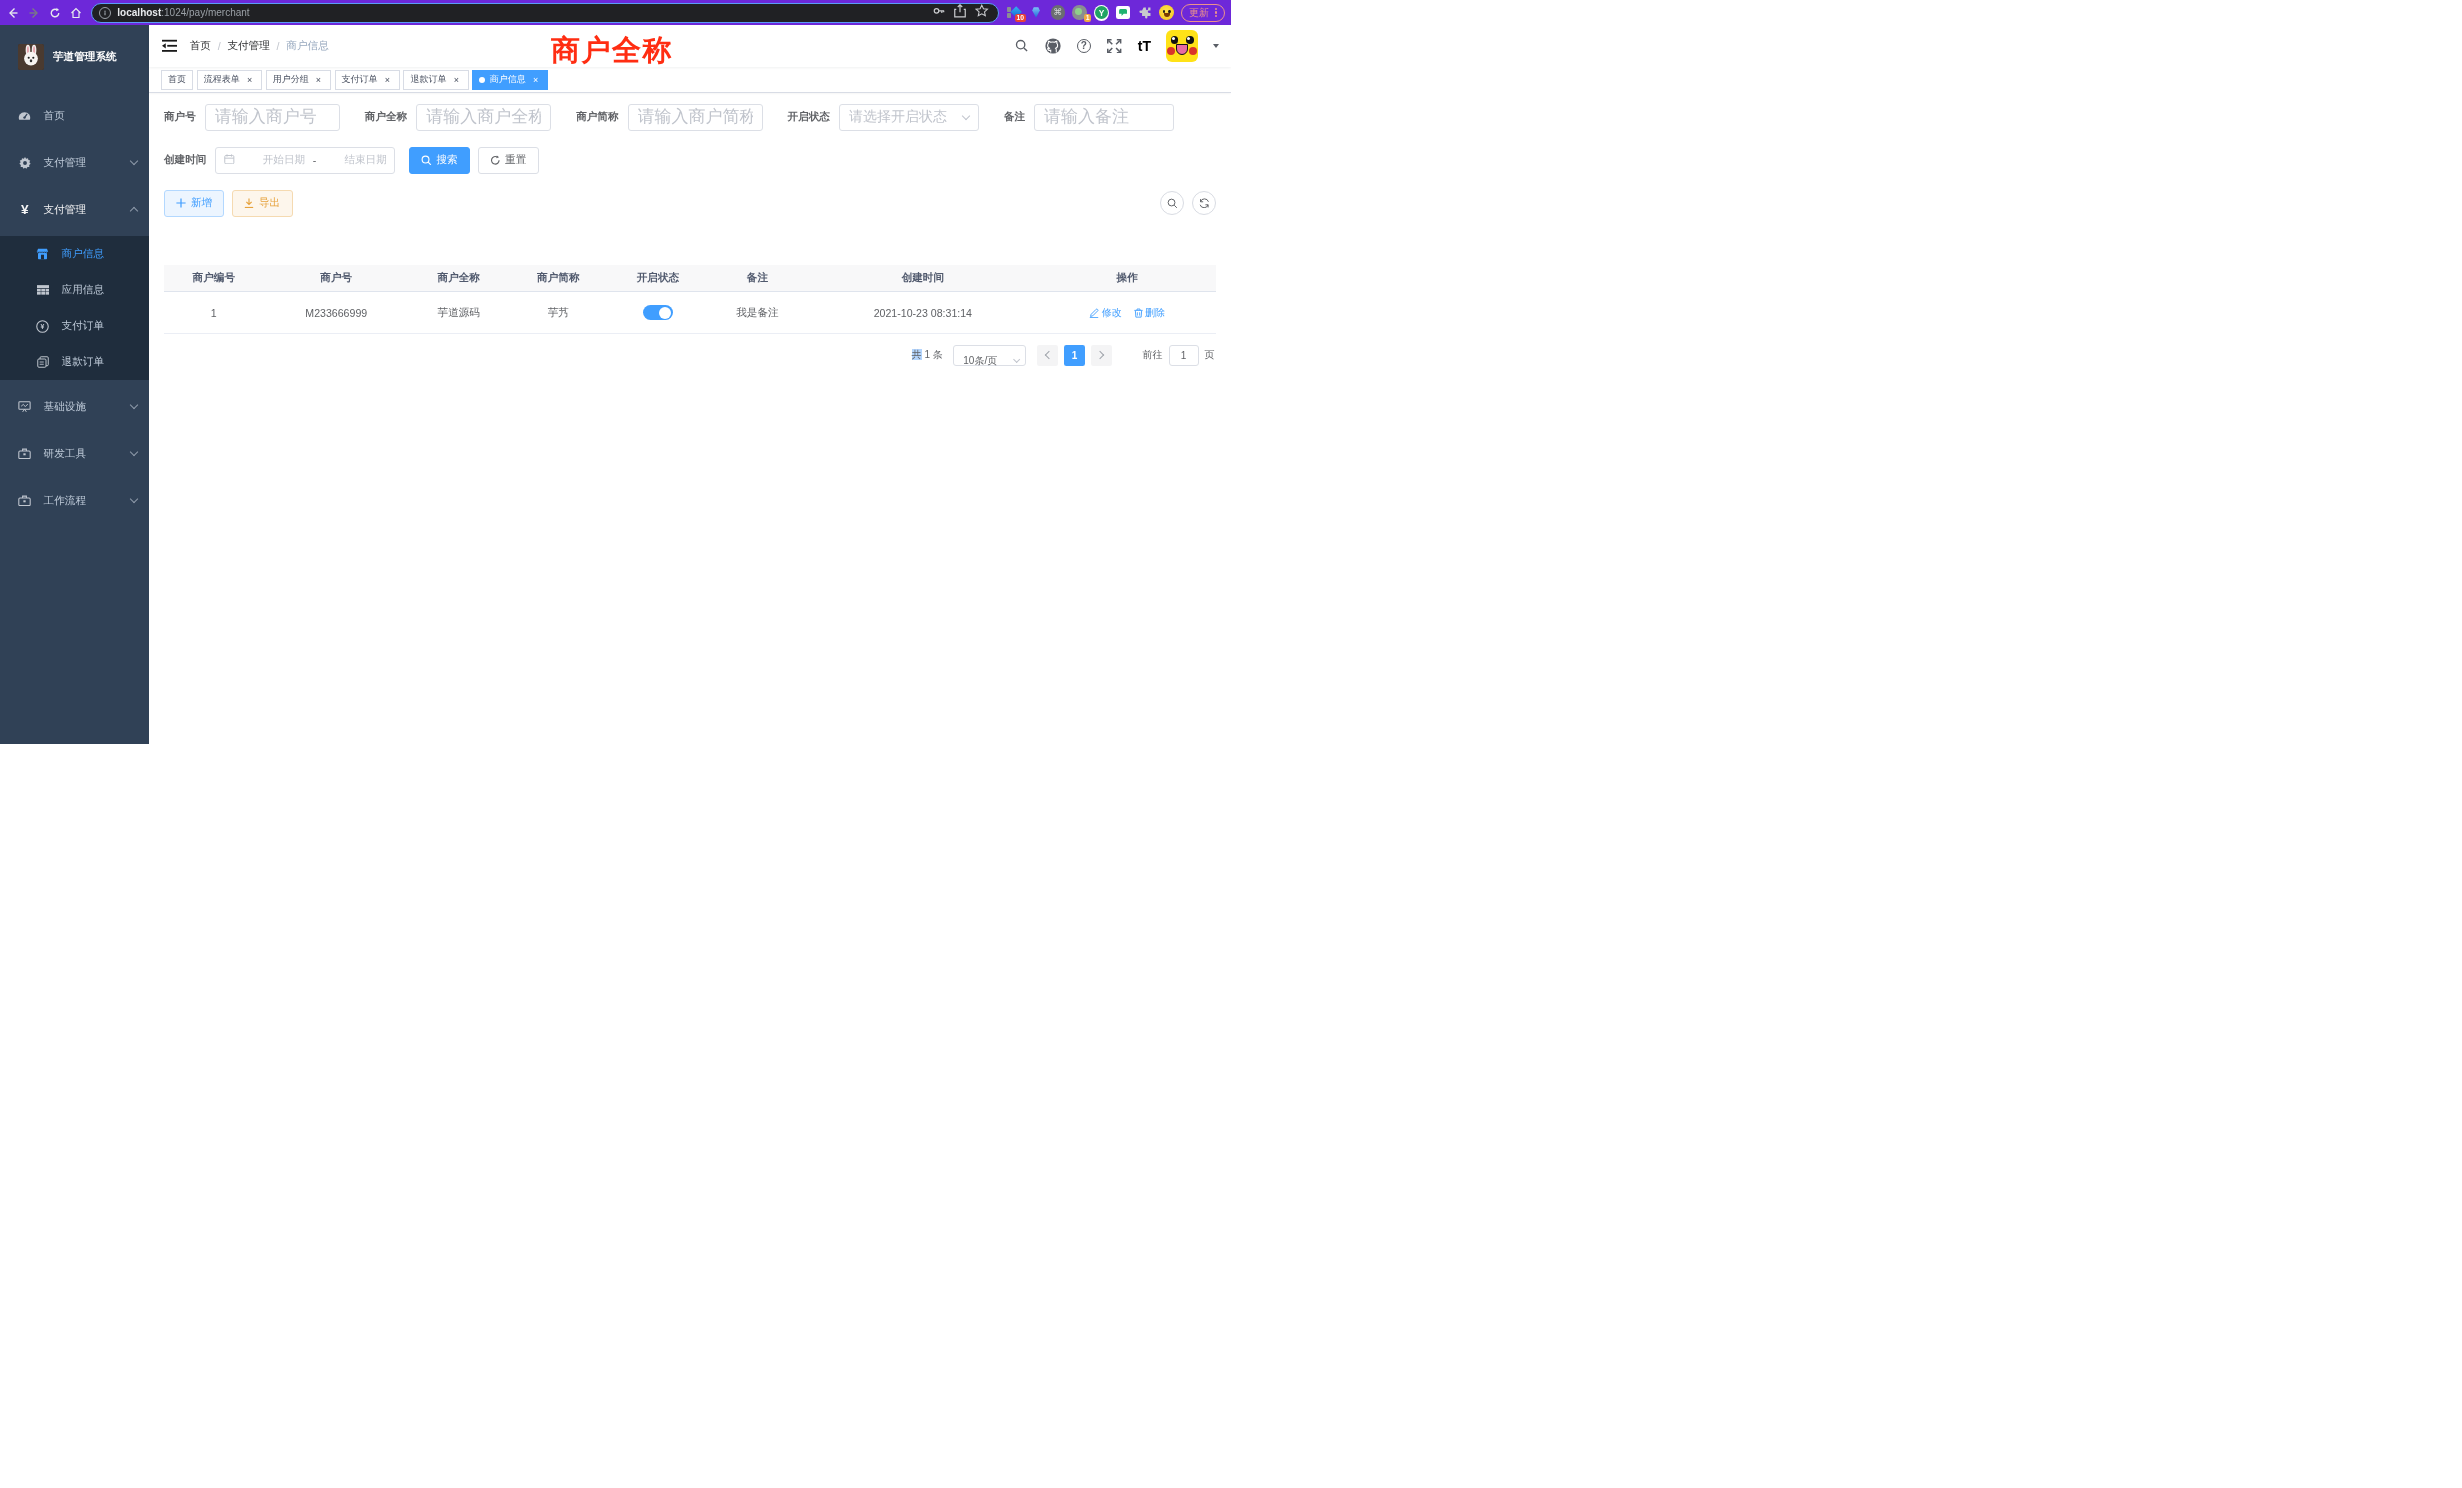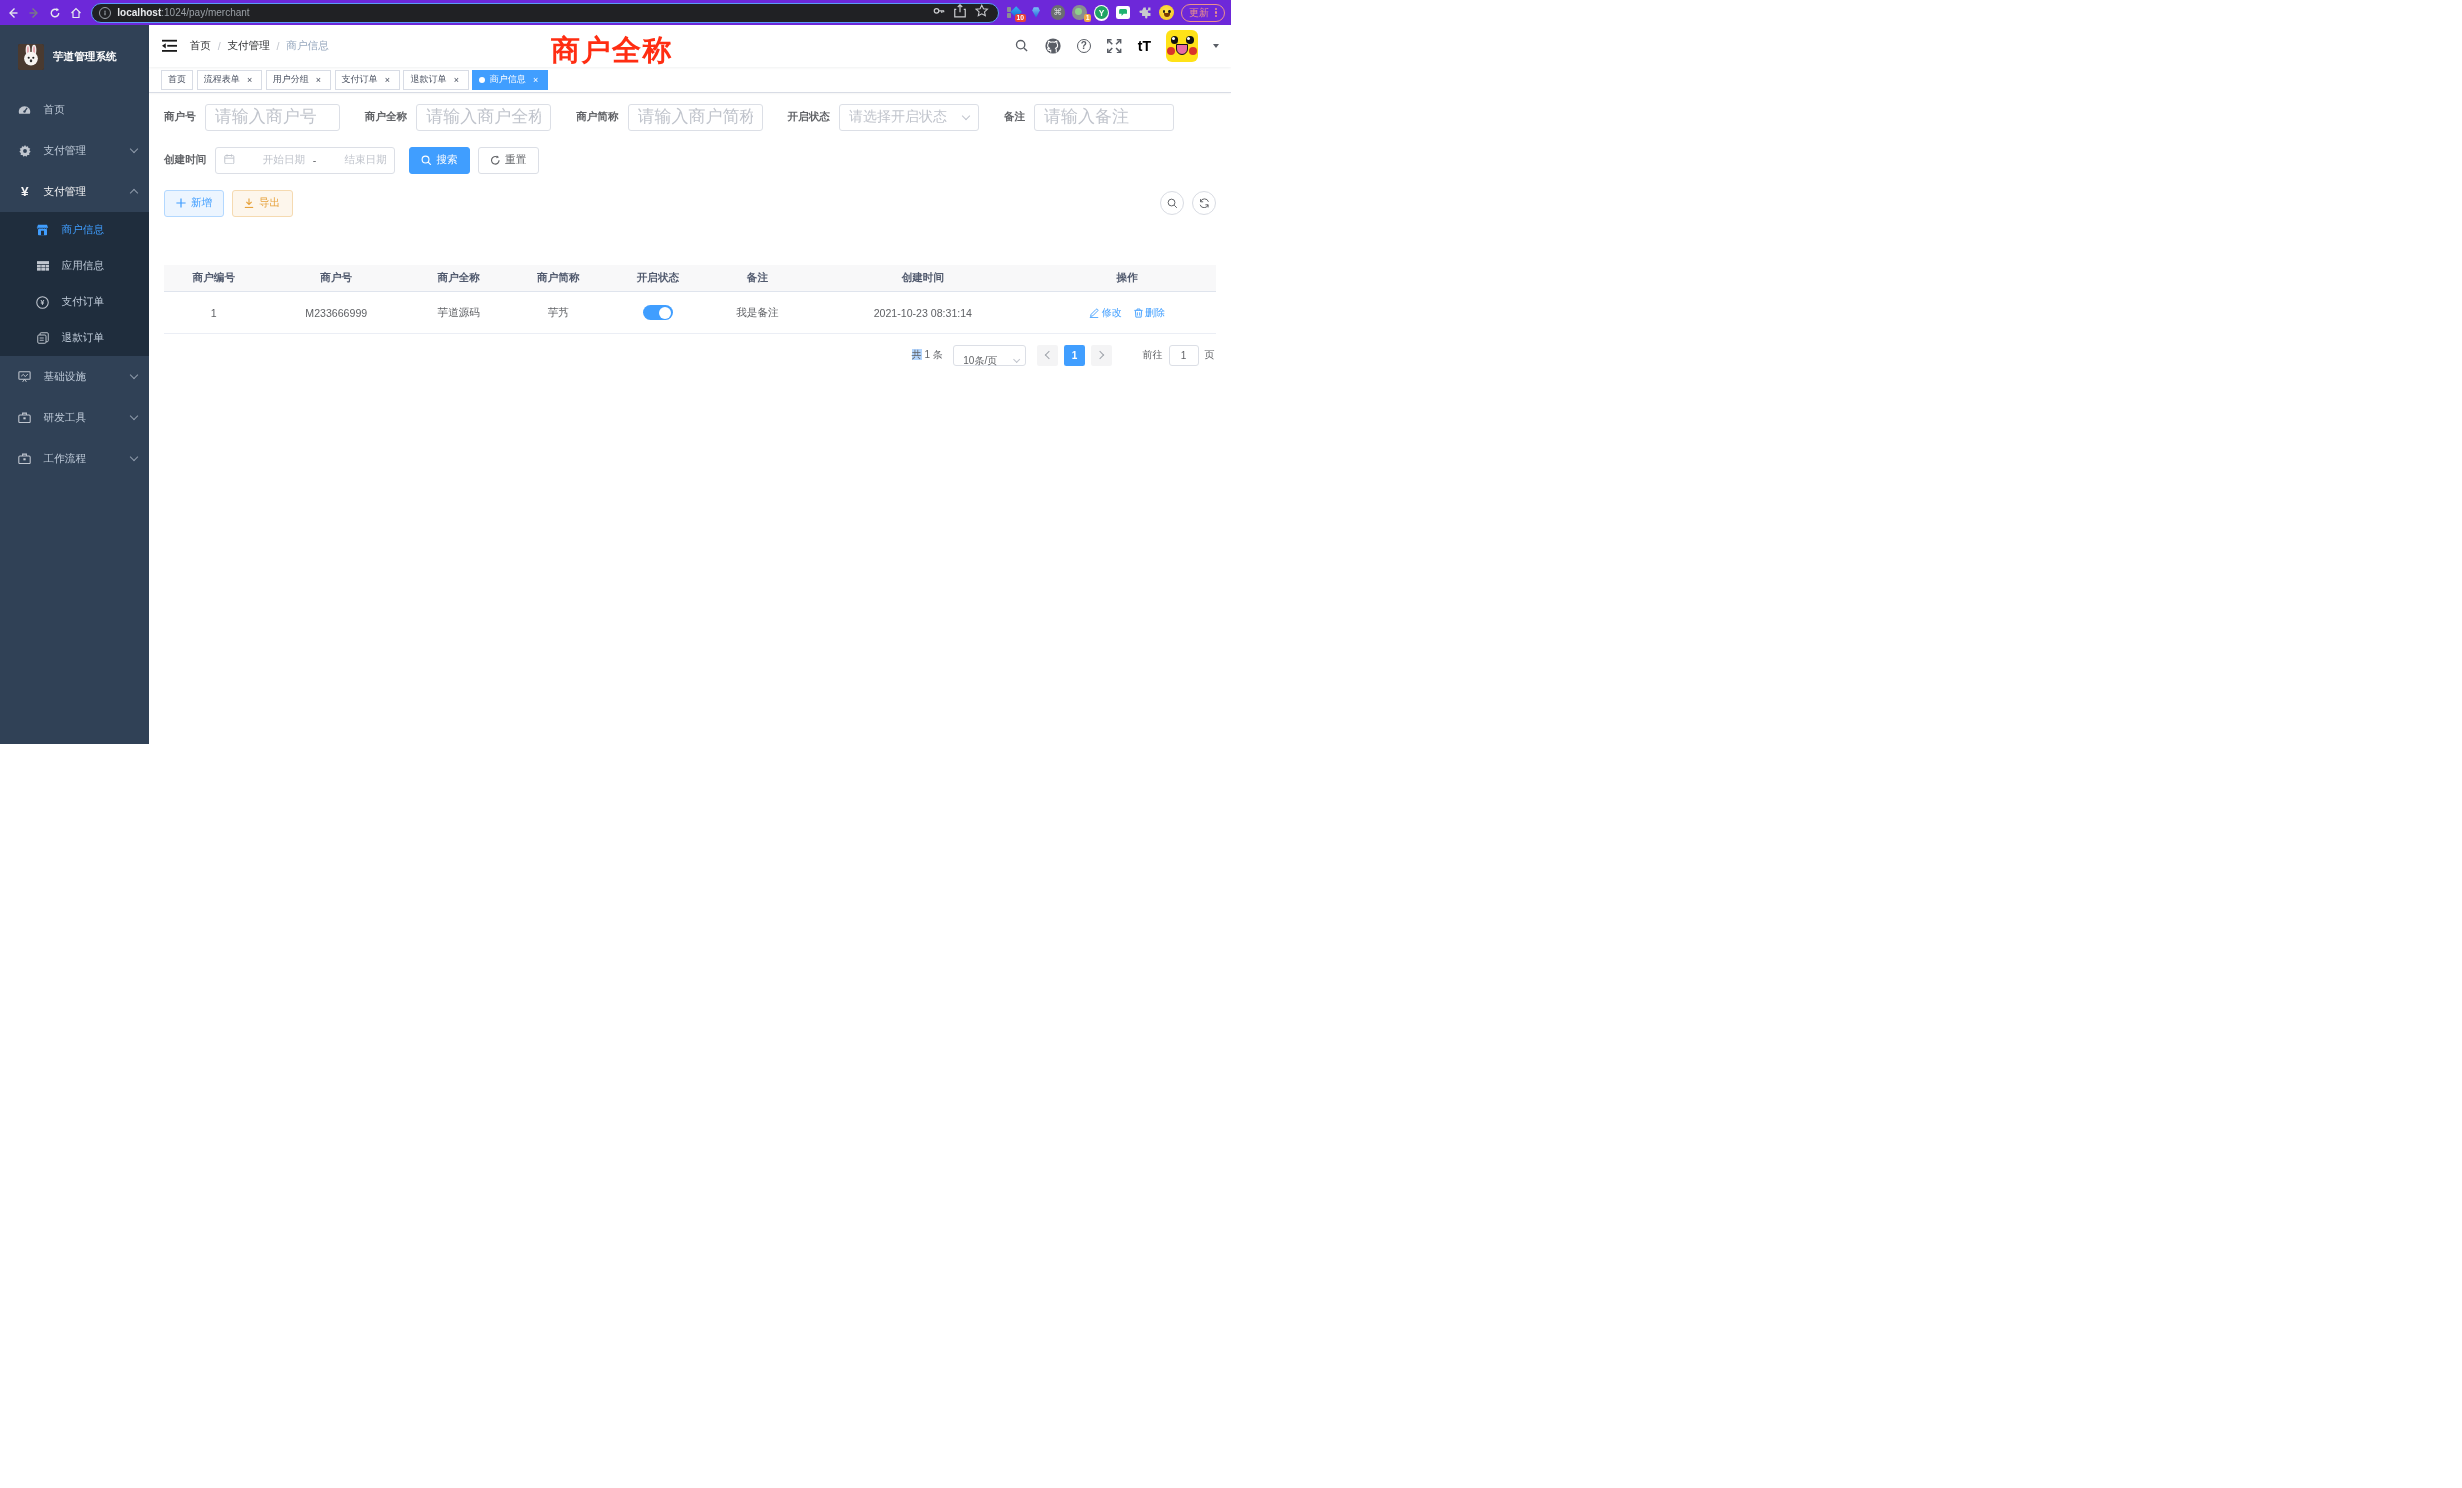--- a/index.html
+++ b/index.html
@@ -47,21 +47,21 @@
   .smiley i.l { left:3.8px; } .smiley i.r { right:3.8px; }
   .smiley u { position:absolute; left:4.5px; top:8.3px; width:6px; height:3.8px; background:#7a3b00;
     border-radius:0 0 6px 6px; }
   .update-pill { border:1.1px solid #ec928c; border-radius:10px; height:18px; display:flex;
     align-items:center; gap:6px; padding:0 6.8px; color:#ec928c; font-size:10px; }
   .vdots { display:flex; flex-direction:column; gap:1.5px; }
   .vdots i { width:2.3px; height:2.3px; border-radius:50%; background:#ec928c; display:block; }
 
   
   .app { display:flex; height:719px; }
-  .sidebar { width:149px; background:#304156; flex-shrink:0; display:flex; flex-direction:column; }
+  .sidebar { width:149px; background:#304156; flex-shrink:0; display:flex; flex-direction:column;gap:6px; }
   .logo-row { height:64px; display:flex; align-items:center; gap:9px; padding:0 0 0 18px; }
   .logo-img { width:26px; height:26px; border-radius:2.3px; overflow:hidden; background:#3a2d28; flex-shrink:0; }
   .logo-title { color:#fff; font-size:10.6px; font-weight:700; white-space:nowrap; }
   .menu-item { height:41px; display:flex; align-items:center; gap:12px; padding:0 12px 0 18px;
     color:#bfcbd9; font-size:10.6px; cursor:pointer; }
   .menu-item .mi-icon { width:13.6px; display:flex; justify-content:center; color:#b4bccc; }
   .menu-item .mi-label { flex:1; }
   .menu-item.active-parent { color:#f4f4f5; }
   .chev { width:6px; height:6px; border-right:1.1px solid #8f9bab; border-bottom:1.1px solid #8f9bab;
     transform:rotate(45deg); margin-top:-3px; }

